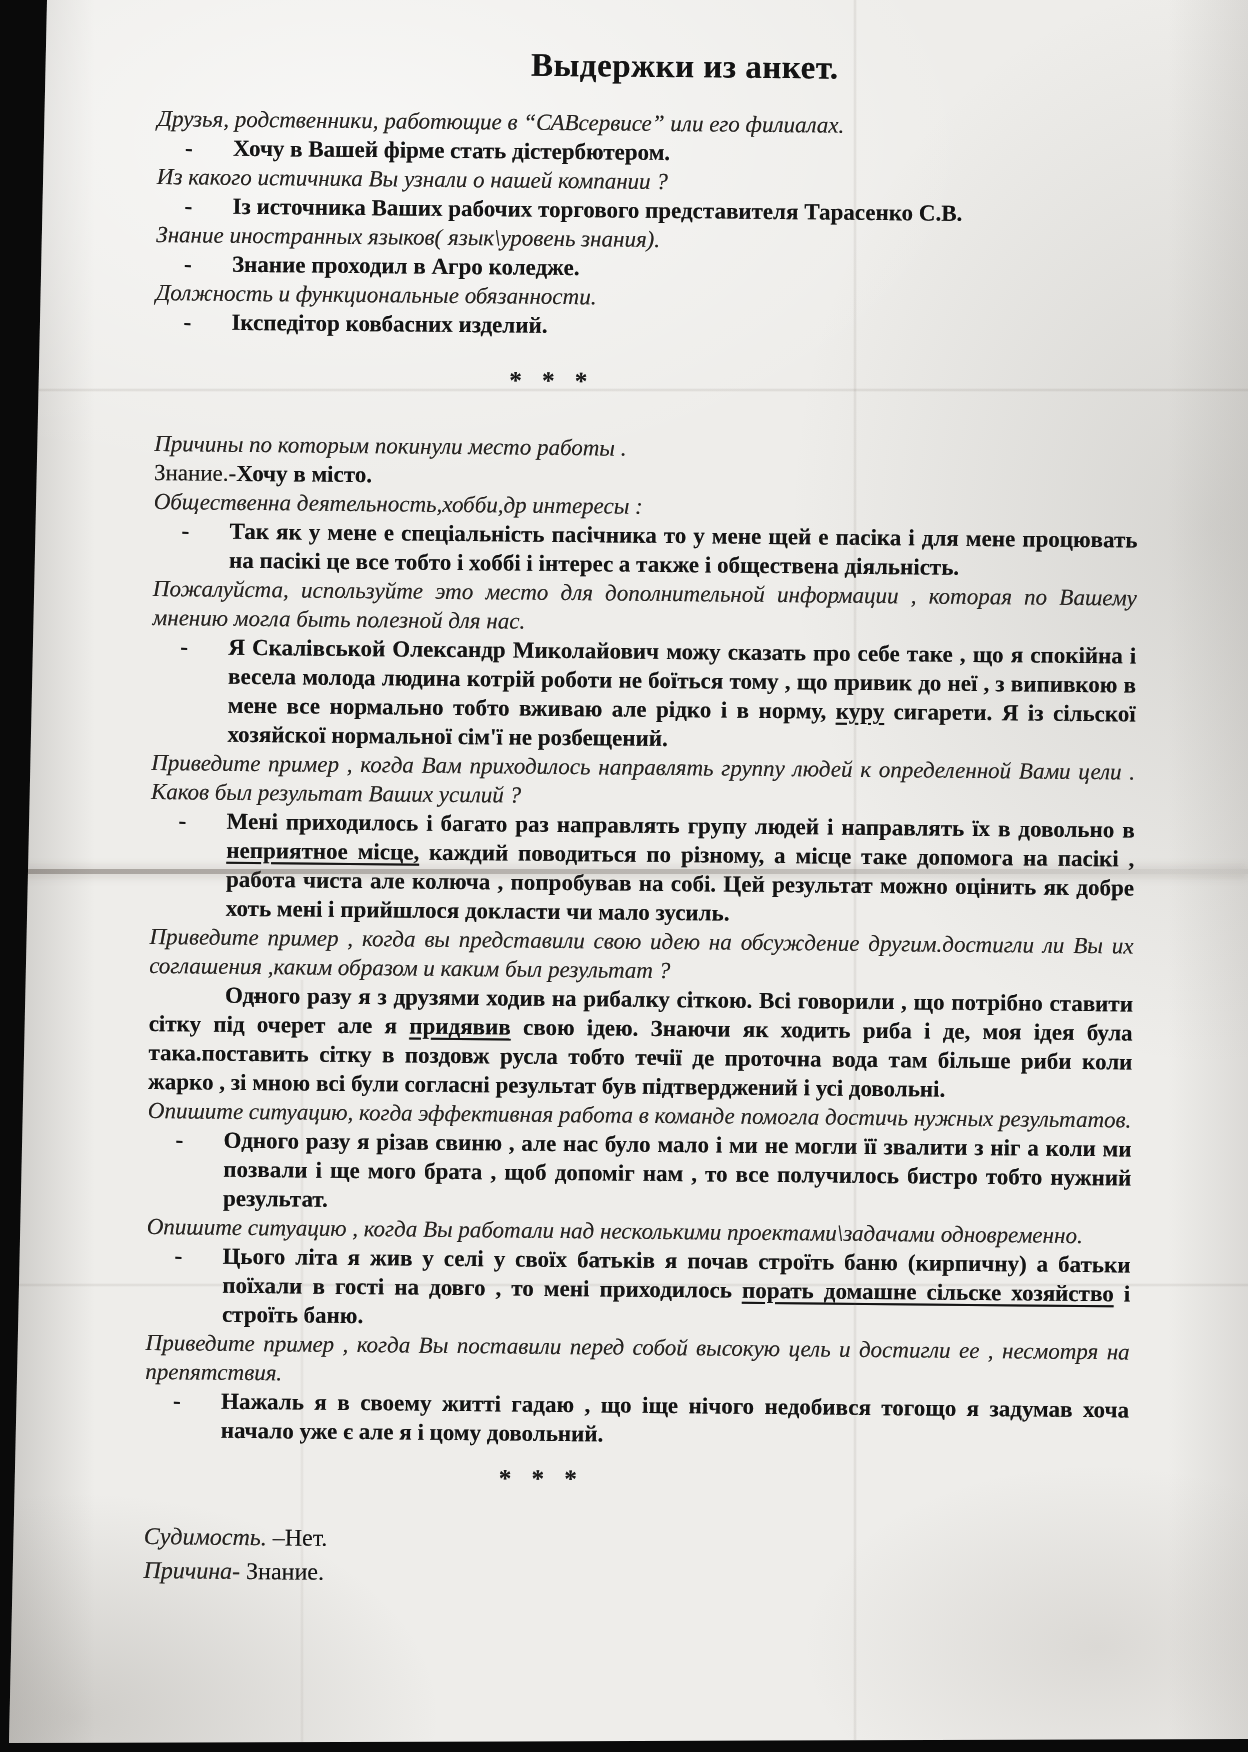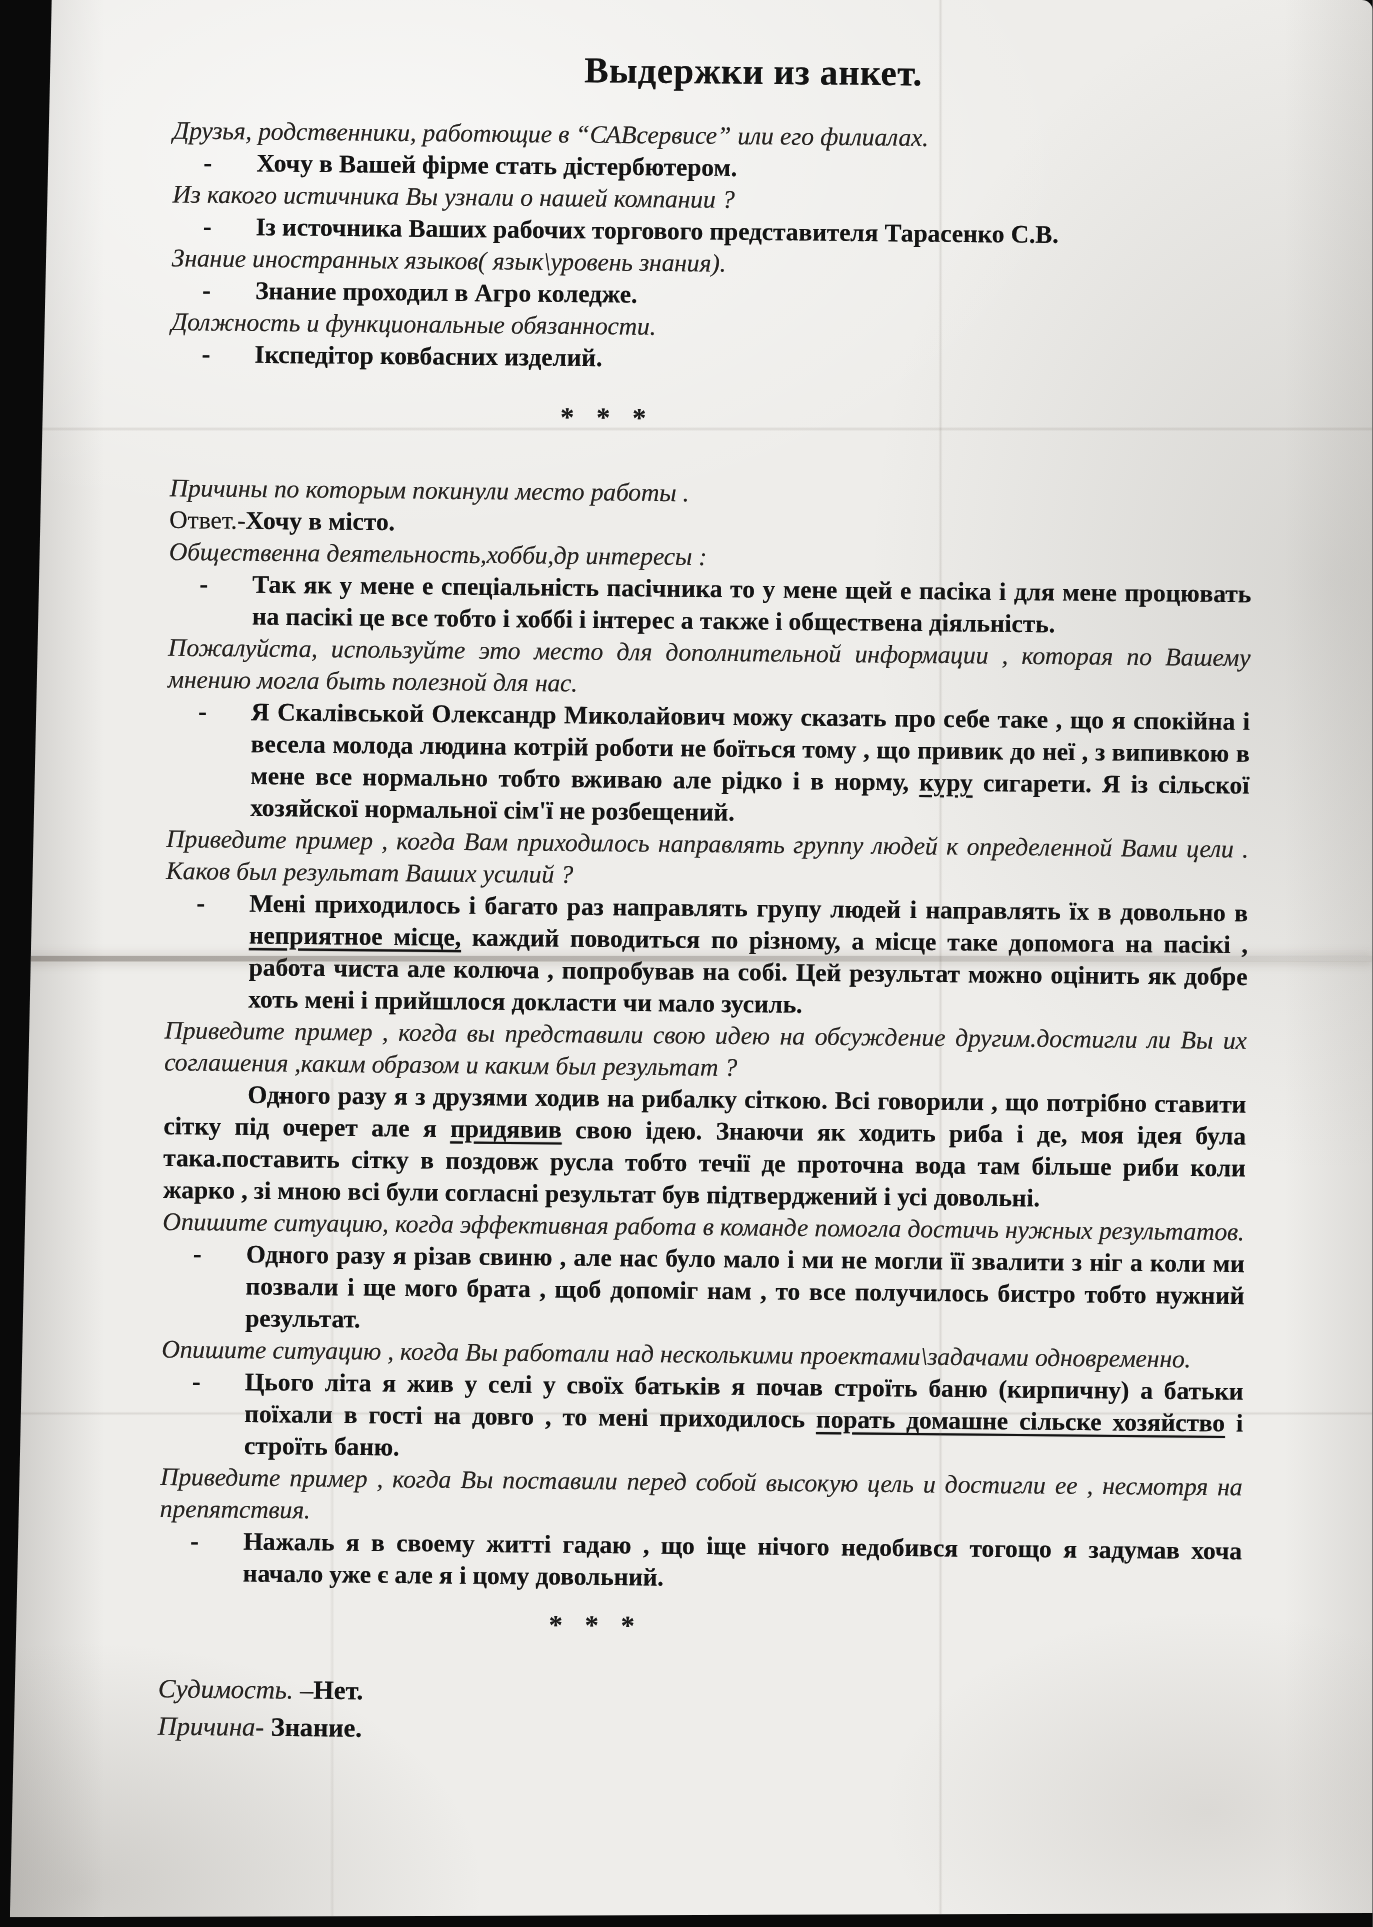--- a/index.html
+++ b/index.html
@@ -12,21 +12,20 @@
     position:absolute;inset:0;
     clip-path:polygon(47px 0%, 100% 0%, 100% 1739px, 9px 1743px);
     background:
       radial-gradient(900px 500px at 28% 8%, rgba(255,255,255,0.55), rgba(255,255,255,0) 70%),
       radial-gradient(700px 900px at 97% 30%, rgba(120,118,112,0.20), rgba(120,118,112,0) 60%),
       radial-gradient(520px 320px at 6% 98%, rgba(110,105,98,0.25), rgba(110,105,98,0) 70%),
       radial-gradient(420px 260px at 88% 94%, rgba(120,112,104,0.16), rgba(120,112,104,0) 70%),
       linear-gradient(90deg, rgba(70,65,60,0.22) 0px, rgba(70,65,60,0) 95px),
       linear-gradient(270deg, rgba(90,85,80,0.13) 0px, rgba(90,85,80,0) 80px),
       #eeedea;
-    border-radius: 10px;
   }
   .content{
     position:absolute;left:158px;top:0;width:984px;z-index:2;
     transform:rotate(0.55deg);transform-origin:300px 60px;
     color:#191919;
     text-shadow:0 0 0.5px rgba(25,25,25,0.55);
   }
   p{margin:0}
   .title{
     margin:0 0 24px 0;padding:46px 0 0 70px;
@@ -37,21 +36,21 @@
   .bullet{position:relative;padding-left:76px}
   .bullet .dash{position:absolute;left:28px;top:0;font-weight:bold}
   .bullet.flush{padding-left:0;text-indent:76px}
   .u{text-decoration:underline;text-decoration-thickness:2px;text-underline-offset:4px}
   .sep{font-weight:bold;font-size:25px;line-height:29px;text-align:center;letter-spacing:7px;
        transform:translateX(-95px);margin:26px 0 38px 0;color:#1a1a1a}
   .sep.sep2{margin:16px 0 30px 0}
   .ansline{font-size:23px;line-height:29px;color:#1c1a18}
   .ansline b{font-weight:bold;color:#141414}
   .footer{font-style:italic;font-size:24px;line-height:34px;color:#262320}
-  .footer b{font-style:normal;font-weight:bold;color:#141414}
+  .footer b{font-style:normal;font-weight:normal;color:#141414}
   .crease-h{position:absolute;left:0;width:100%;pointer-events:none;z-index:6}
   #crease-top{top:388px;height:4px;background:linear-gradient(180deg,transparent,rgba(110,100,90,0.16),transparent)}
   #crease-mid{top:869px;height:5px;
     background:linear-gradient(90deg, rgba(70,60,52,0.42) 0%, rgba(70,60,52,0.30) 55%, rgba(70,60,52,0.10) 100%);
     box-shadow:0 3px 8px rgba(120,110,100,0.22), 0 -3px 8px rgba(120,110,100,0.15)}
   #crease-low{top:1283px;height:4px;background:linear-gradient(180deg,transparent,rgba(110,100,90,0.14),transparent)}
   .crease-v{position:absolute;top:0;pointer-events:none;z-index:6;width:4px}
   #crease-v1{left:853px;height:100%;background:linear-gradient(90deg,transparent,rgba(110,100,90,0.14),transparent)}
   #crease-v2{left:300px;top:980px;height:772px;background:linear-gradient(90deg,transparent,rgba(110,100,90,0.10),transparent)}
 </style>
@@ -71,21 +70,21 @@
 
     <p class="q">Знание иностранных языков( язык\уровень знания).</p>
     <p class="a bullet"><span class="dash">-</span><span>Знание проходил в Агро коледже.</span></p>
 
     <p class="q">Должность и функциональные обязанности.</p>
     <p class="a bullet"><span class="dash">-</span><span>Ікспедітор ковбасних изделий.</span></p>
 
     <p class="sep">* * *</p>
 
     <p class="q">Причины по которым покинули место работы .</p>
-    <p class="ansline"><span>Ответ.-</span><b>Хочу в місто.</b></p>
+    <p class="ansline"><span>Знание.-</span><b>Хочу в місто.</b></p>
 
     <p class="q">Общественна деятельность,хобби,др интересы :</p>
     <p class="a bullet"><span class="dash">-</span><span>Так як у мене е спеціальність пасічника то у мене щей е пасіка і для мене процювать на пасікі це все тобто і хоббі і інтерес а также і обществена діяльність.</span></p>
 
     <p class="q">Пожалуйста, используйте это место для дополнительной информации , которая по Вашему мнению могла быть полезной для нас.</p>
     <p class="a bullet"><span class="dash">-</span><span><span>Я Скалівськой Олександр Миколайович можу сказать про себе таке , що я спокійна і весела молода людина котрій роботи не боїться тому , що привик до неї , з випивкою в мене все нормально тобто вживаю але рідко і в норму, </span><span class="u">куру</span><span> сигарети. Я із сільскої хозяйскої нормальної сім'ї не розбещений.</span></span></p>
 
     <p class="q">Приведите пример , когда Вам приходилось направлять группу людей к определенной Вами цели . Каков был результат Ваших усилий ?</p>
     <p class="a bullet"><span class="dash">-</span><span><span>Мені приходилось і багато раз направлять групу людей і направлять їх в довольно в </span><span class="u">неприятное місце,</span><span> каждий поводиться по різному, а місце таке допомога на пасікі , работа чиста але колюча , попробував на собі. Цей результат можно оцінить як добре хоть мені і прийшлося докласти чи мало зусиль.</span></span></p>
 

